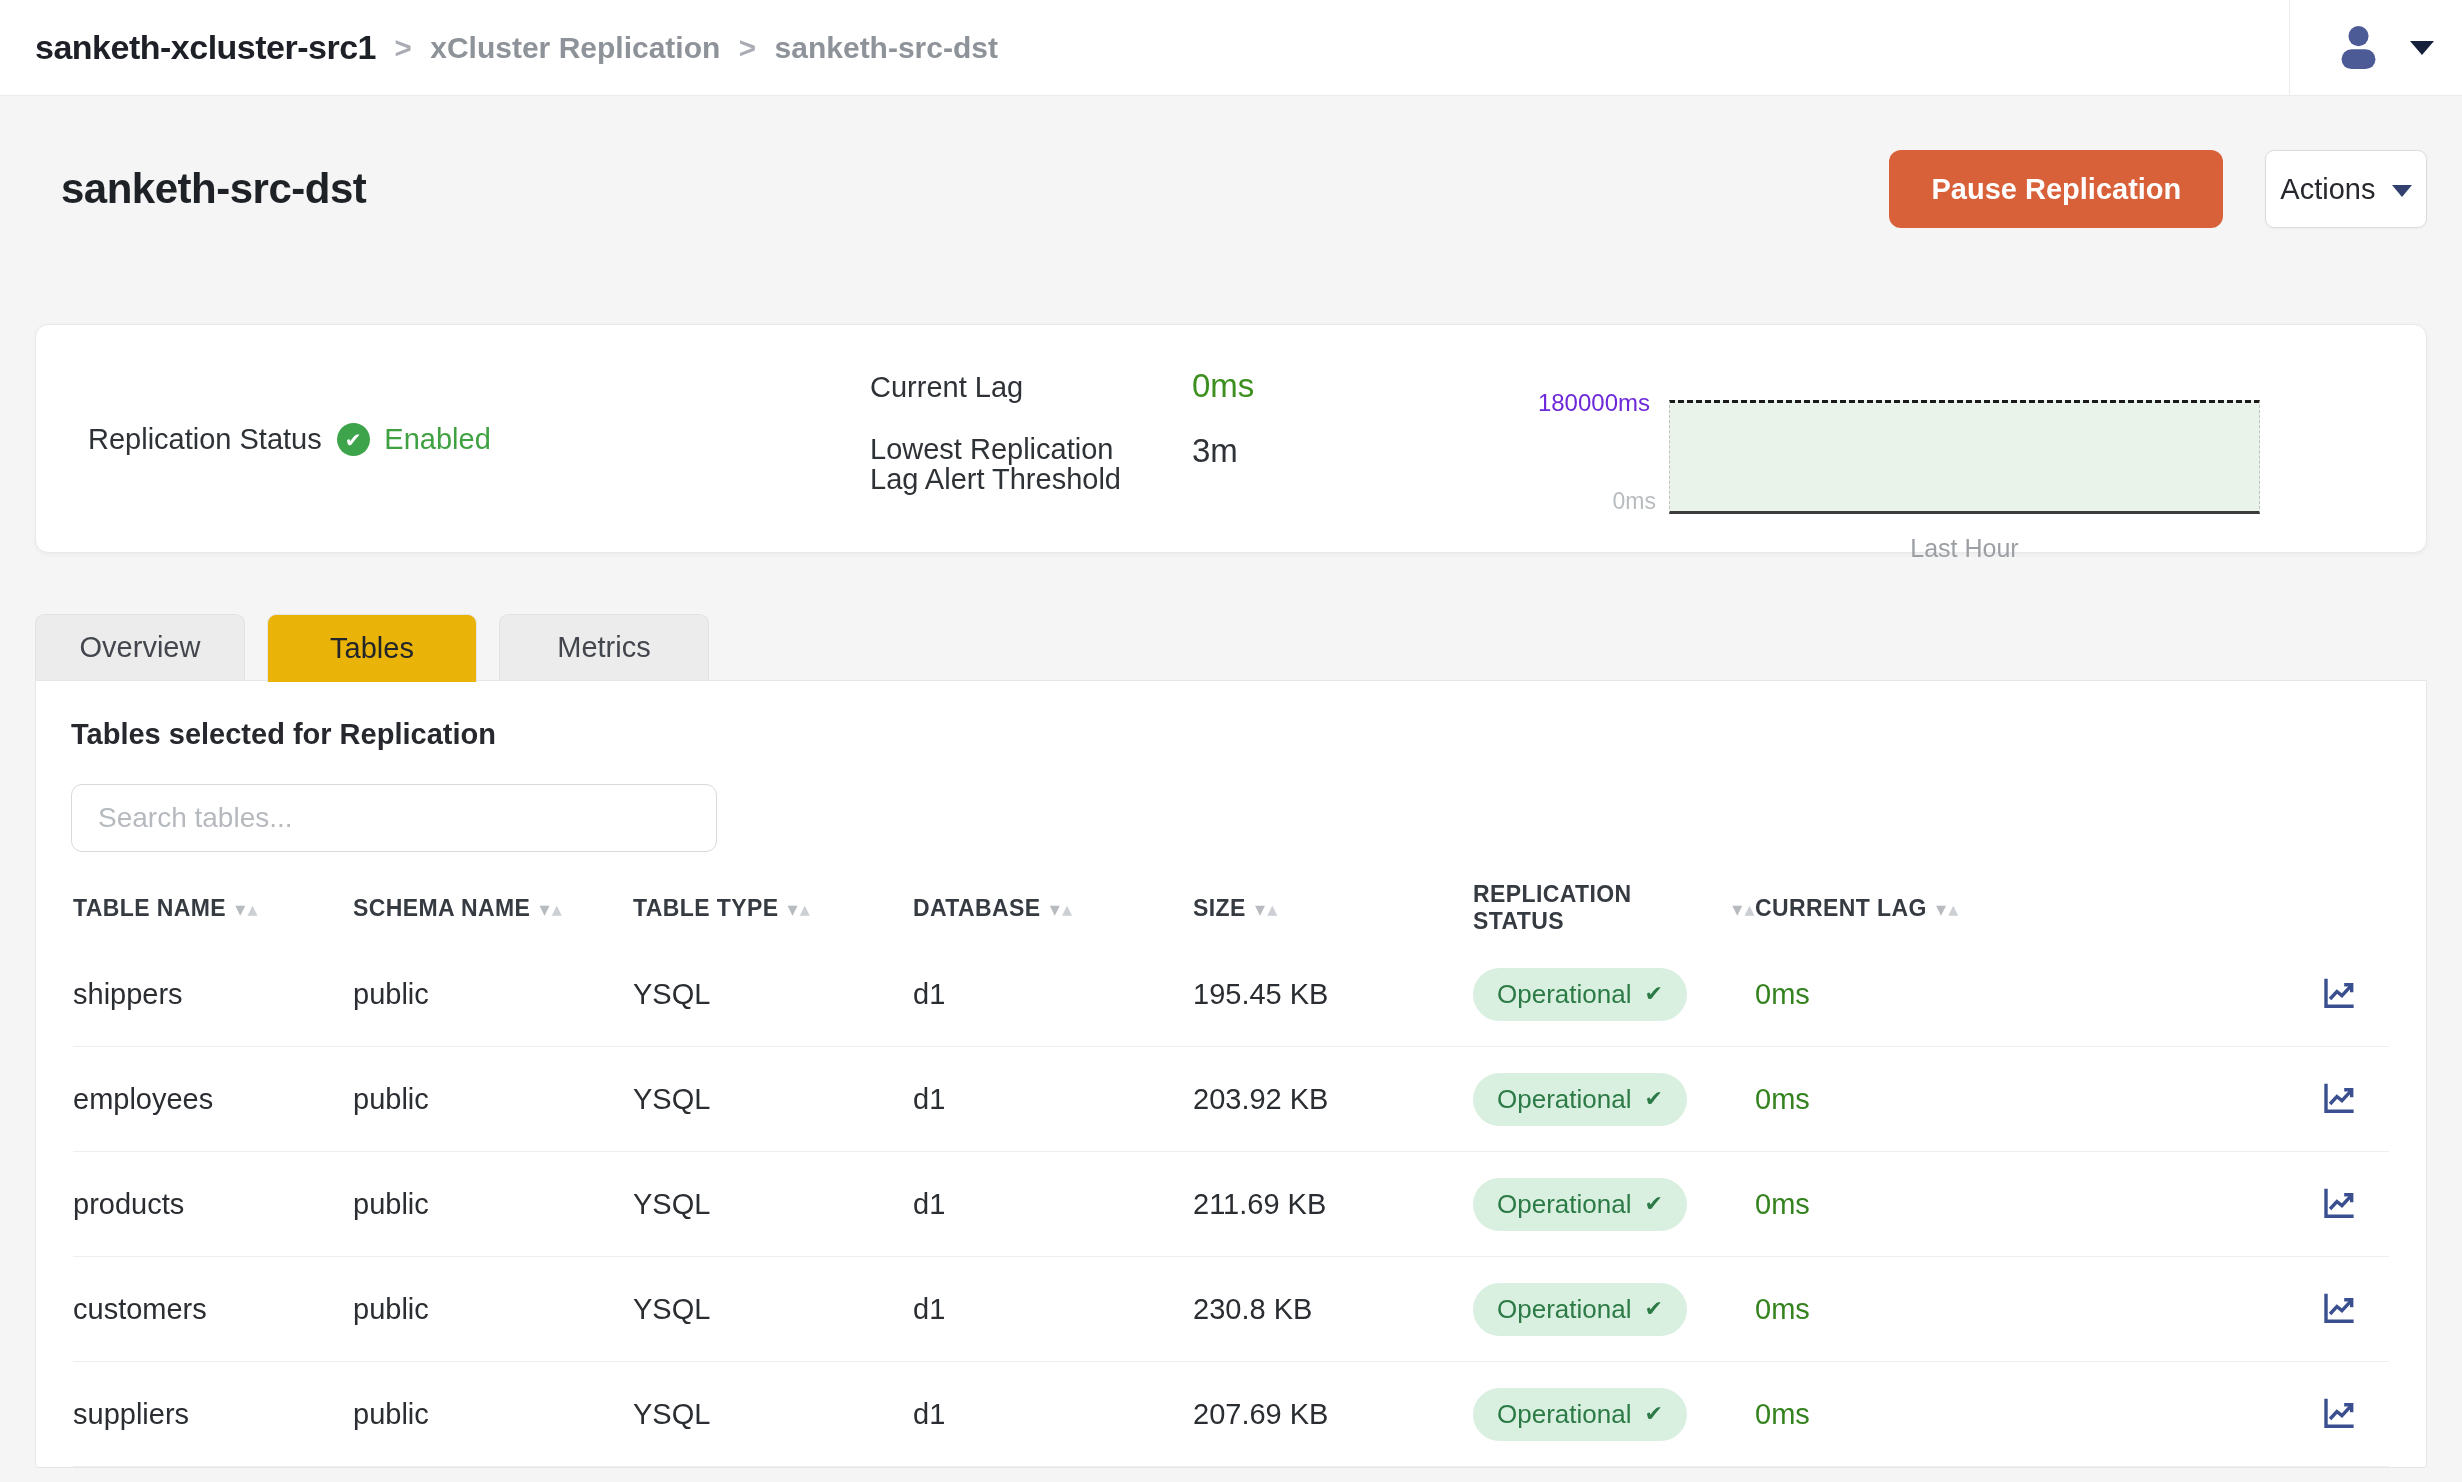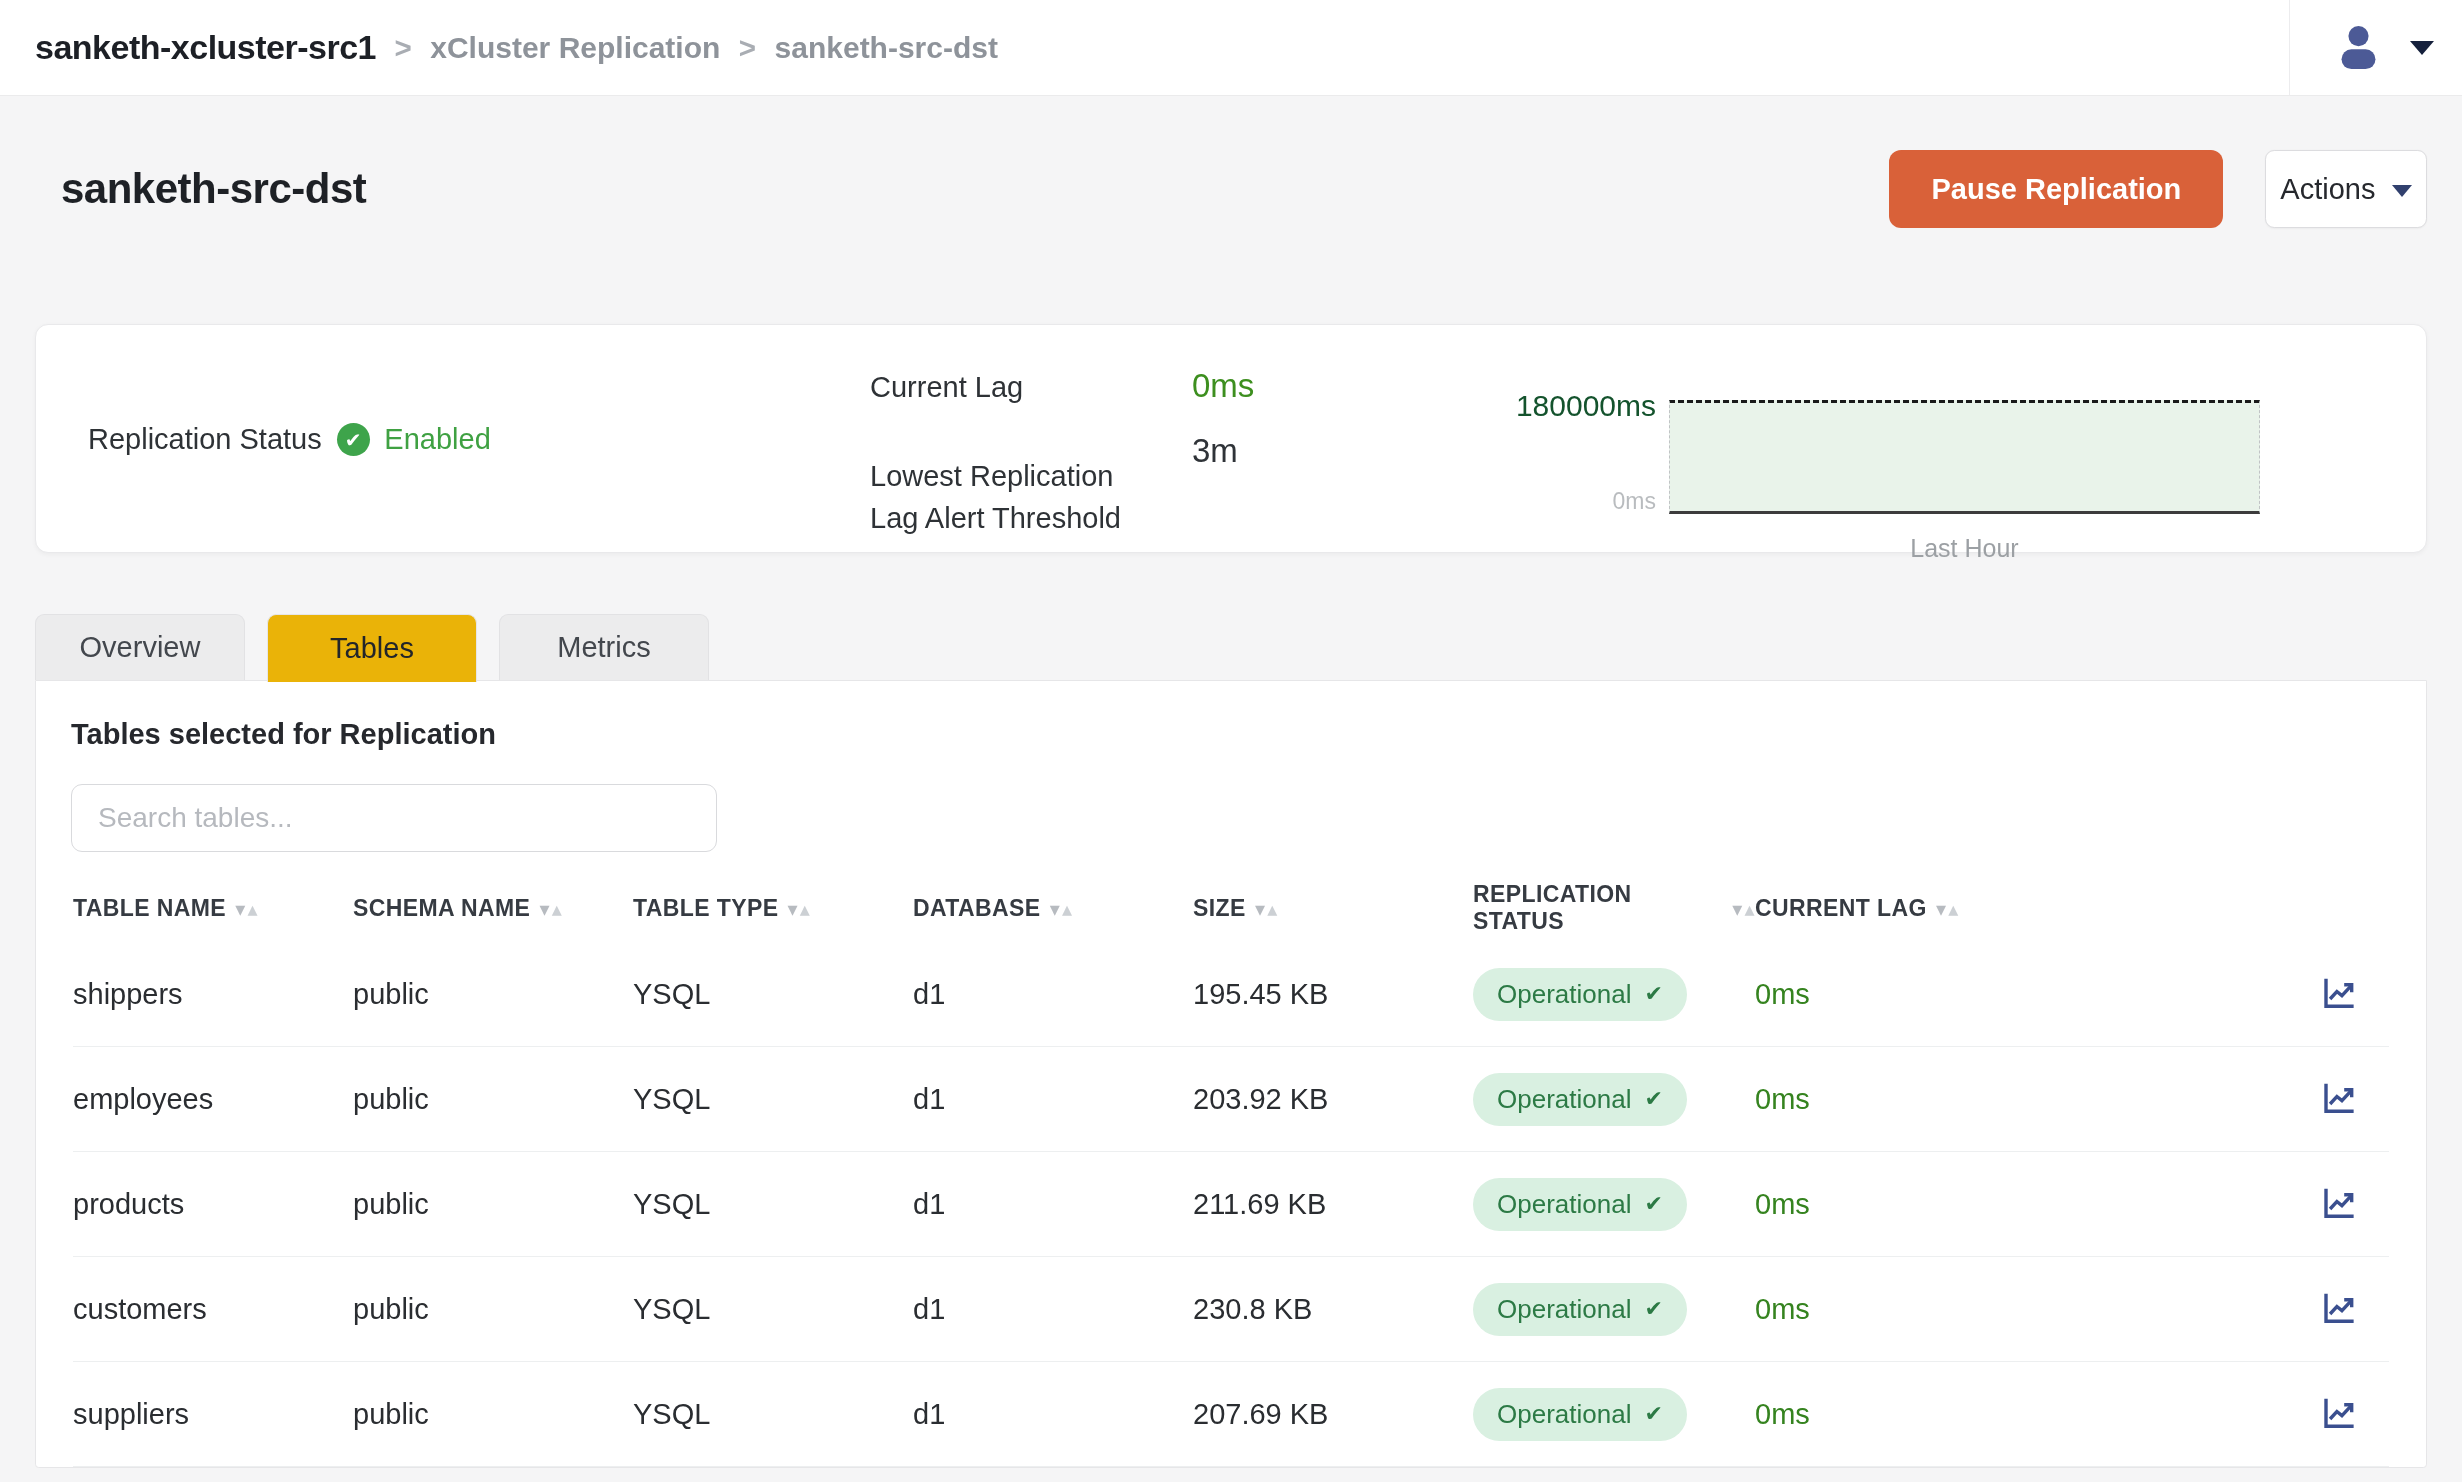--- a/index.html
+++ b/index.html
@@ -35,28 +35,28 @@
   
   .status-card { position:relative; margin-top:96px; height:229px; background:#fff;
     border:1.8px solid #e9e9eb; border-radius:13px; box-shadow:0 1.8px 4.6px rgba(0,0,0,0.04); }
   .repl-status { position:absolute; left:52px; top:98px; display:flex; align-items:center; gap:14.8px; font-size:29px; color:#2e3236; }
   .check-circle { width:33px; height:33px; border-radius:50%; background:#3ea44b; color:#fff;
     display:inline-flex; align-items:center; justify-content:center; font-size:20px; font-weight:700; }
   .check-circle::after { content:"\2714"; }
   .enabled-text { color:#3fa142; }
   .lag-label-1 { position:absolute; left:834px; top:46px; font-size:29px; color:#2e3236; }
   .lag-value-1 { position:absolute; left:1156px; top:42px; font-size:33px; color:#3d8f1f; }
-  .lag-label-2 { position:absolute; left:834px; top:109px; width:277px; font-size:29px; color:#2e3236; line-height:42px;margin-top:21px; }
+  .lag-label-2 { position:absolute; left:834px; top:109px; width:277px; font-size:29px; color:#2e3236; line-height:30px; }
   .lag-value-2 { position:absolute; left:1156px; top:107px; font-size:33px; color:#2f3338; }
 
   
   .mini-chart { position:absolute; left:1495px; top:55px; width:729px; }
   .mc-grid { display:grid; grid-template-columns:138px 1fr; }
   .mc-ylabels { position:relative; height:129px; }
-  .mc-ymax { position:absolute; right:13px; top:9.2px; font-size:30px; color:#14532d; }
+  .mc-ymax { position:absolute; right:19px; top:9.2px; font-size:24px; color:#6d28d9; }
   .mc-ymin { position:absolute; right:13px; bottom:-5.5px; font-size:23px; color:#b9bcbf; }
   .mc-plot { height:114px; margin-top:20px; background:#e9f3ea;
     border-top:3.7px dashed #1a1a1a; border-left:1.8px dashed #c0c3c5; border-right:1.8px dashed #c0c3c5;
     border-bottom:3.7px solid #3c3c3c; }
   .mc-xlabel { grid-column:2; text-align:center; margin-top:20px; font-size:25px; color:#9ca0a4; }
 
   
   .tabs { display:flex; gap:22px; margin-top:61px; position:relative; z-index:2; }
   .tab { height:66px; min-width:210px; padding:0 37px; display:flex; align-items:center; justify-content:center;
     font-size:29px; color:#43474d; background:#ececed; border:1.8px solid #e2e2e4; border-bottom:none;

